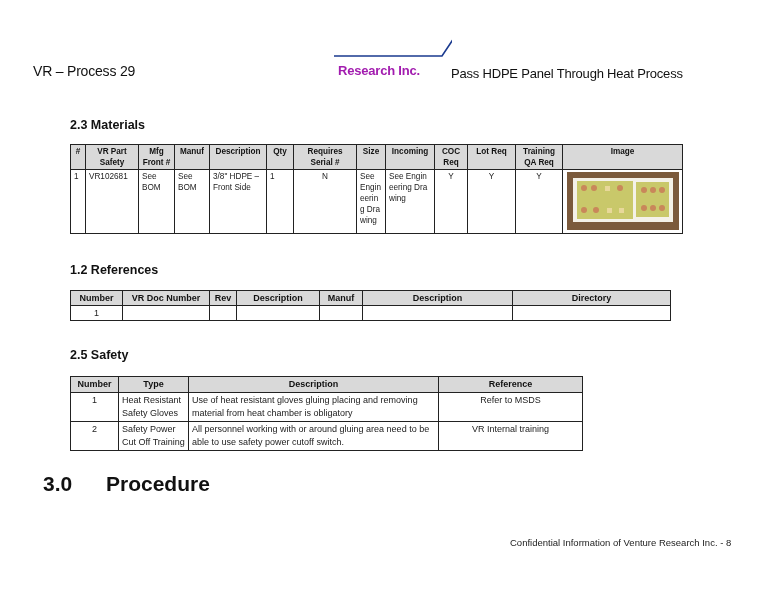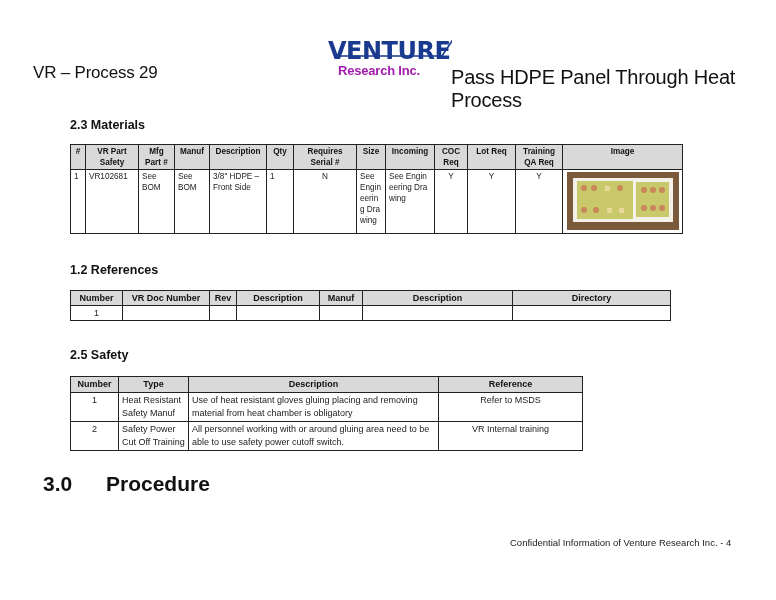--- a/index.html
+++ b/index.html
@@ -1,20 +1,20 @@
 <!DOCTYPE html>
 <html><head>
   <meta charset="utf-8">
   <style>
     html, body { margin: 0; padding: 0; background: #ffffff; }
     body { width: 776px; height: 600px; position: relative; overflow: hidden;
            font-family: "Liberation Sans", "DejaVu Sans", sans-serif; color: #111; }
     .abs { position: absolute; }
-    .doc-title { left: 33px; top: 63px; font-size: 17px; color: #111; letter-spacing: -0.2px; }
-    .doc-subtitle { left: 451px; top: 66px; font-size: 20px; color: #111; letter-spacing: -0.2px; }
+    .doc-title { left: 33px; top: 63px; font-size: 14px; color: #111; letter-spacing: -0.2px; }
+    .doc-subtitle { left: 451px; top: 66px; font-size: 13px; color: #111; letter-spacing: -0.2px; }
     .logo { left: 326px; top: 36px; width: 122px; height: 48px; }
     .logo-venture { position: absolute; left: 2px; top: 2px; font-family: "DejaVu Sans", sans-serif;
                     font-weight: bold; color: #1a3a8f; font-size: 24px; letter-spacing: -0.5px; line-height: 26px; }
     .logo-research { position: absolute; left: 12px; top: 28px; font-family: "Liberation Sans", sans-serif;
                      font-weight: bold; color: #a21caf; font-size: 13px; line-height: 14px; letter-spacing: -0.2px; }
     .logo-swoosh { position: absolute; left: 6px; top: 0; }
     .section-heading { font-size: 12.5px; font-weight: bold; color: #111; }
     table { border-collapse: collapse; position: absolute; table-layout: fixed; }
     td, th { border: 1px solid #222; padding: 1px 3px; vertical-align: top; font-size: 8.2px; line-height: 11px; color: #222; }
     th { background: #d9d9d9; font-weight: bold; text-align: center; color: #111; }
@@ -35,21 +35,20 @@
   </style>
 </head>
 <body>
 
 <div class="abs doc-title">VR – Process 29</div>
 
 <div class="abs logo">
   <svg class="logo-swoosh" width="120" height="30" viewBox="0 0 120 30">
     <path d="M2 20 L110 20 L122 2" fill="none" stroke="#1a3a8f" stroke-width="1.6"></path>
   </svg>
-  <div class="logo-venture">VENTURE</div>
   <div class="logo-research">Research Inc.</div>
 </div>
 
 <div class="abs doc-subtitle">Pass HDPE Panel Through Heat Process</div>
 
 <div class="abs section-heading" style="left:70px; top:118px;">2.3 Materials</div>
 
 <table style="left:70px; top:144px; width:612px;">
   <colgroup>
     <col style="width:15px">
@@ -63,21 +62,21 @@
     <col style="width:49px">
       <col style="width:33px">
       <col style="width:48px">
       <col style="width:47px">
     <col style="width:120px">
   </colgroup>
   <tbody>
       <tr style="height:24px;">
     <th>#</th>
     <th>VR Part Safety</th>
-    <th>Mfg Part #</th>
+    <th>Mfg Front #</th>
     <th>Manuf</th>
     <th>Description</th>
     <th>Qty</th>
     <th>Requires Serial #</th>
     <th>Size</th>
     <th>Incoming</th>
     <th>COC Req</th>
     <th>Lot Req</th>
     <th>Training QA Req</th>
     <th>Image</th>
@@ -165,30 +164,30 @@
   </colgroup>
   <tbody>
       <tr>
     <th>Number</th>
     <th>Type</th>
     <th>Description</th>
     <th>Reference</th>
   </tr>
   <tr>
     <td class="c">1</td>
-    <td>Heat Resistant Safety Manuf</td>
+    <td>Heat Resistant Safety Gloves</td>
     <td>Use of heat resistant gloves gluing placing and removing material from heat chamber is obligatory</td>
     <td class="c">Refer to MSDS</td>
   </tr>
   <tr>
     <td class="c">2</td>
     <td>Safety Power Cut Off Training</td>
     <td>All personnel working with or around gluing area need to be able to use safety power cutoff switch.</td>
     <td class="c">VR Internal training</td>
   </tr>
 </tbody>
   </table>
 
 <div class="abs procedure">
   <span class="num">3.0</span><span>Procedure</span>
 </div>
 
-<div class="abs footer">Confidential Information of Venture Research Inc. - 4</div>
+<div class="abs footer">Confidential Information of Venture Research Inc. - 8</div>
 
 </body></html>

